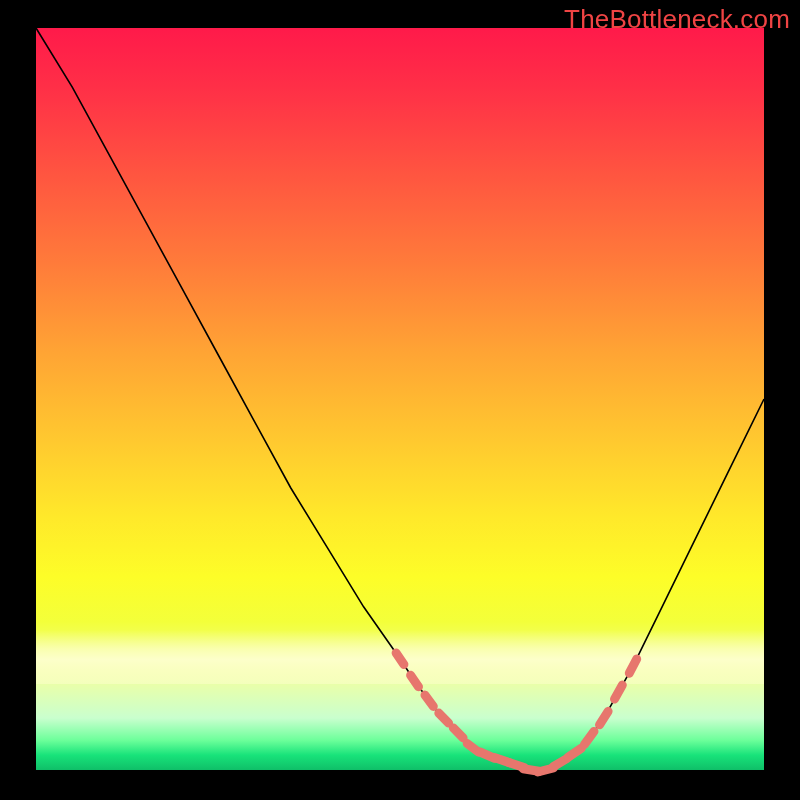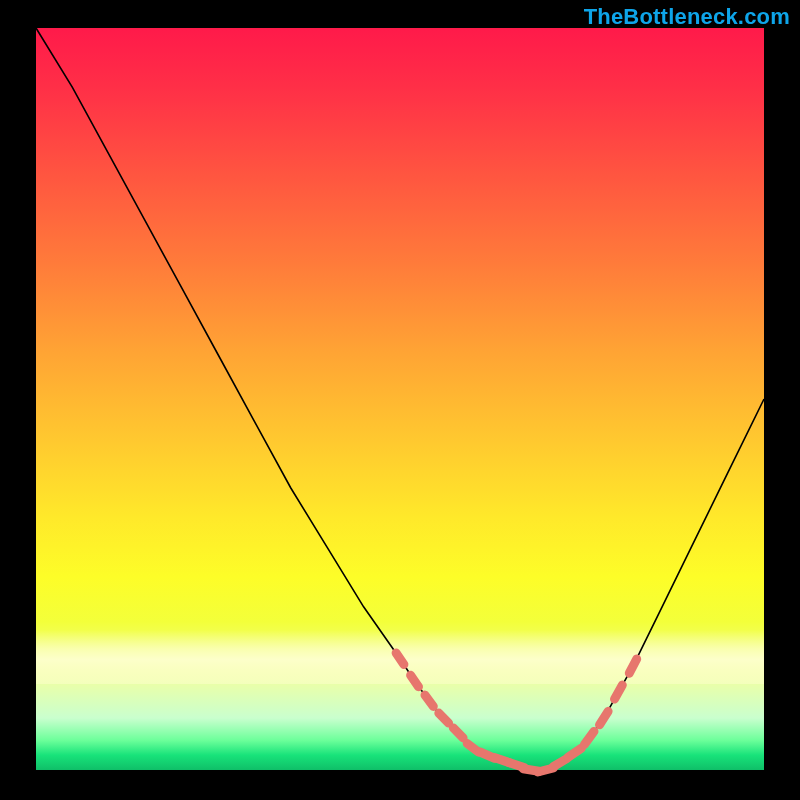--- a/index.html
+++ b/index.html
@@ -14,23 +14,23 @@
   .stage {
     position: relative;
     width: 800px;
     height: 800px;
     background: #000;
   }
   .watermark {
     position: absolute;
     top: 4px;
     right: 10px;
-    color: #0ea5e9;
-    font-size: 22px;
-    font-weight: 700;
+    color: #ef4444;
+    font-size: 26px;
+    font-weight: 400;
     letter-spacing: 0.2px;
     user-select: none;
   }
   .plot {
     position: absolute;
     
     left: 36px;
     top: 28px;
     width: 728px;
     height: 742px;

